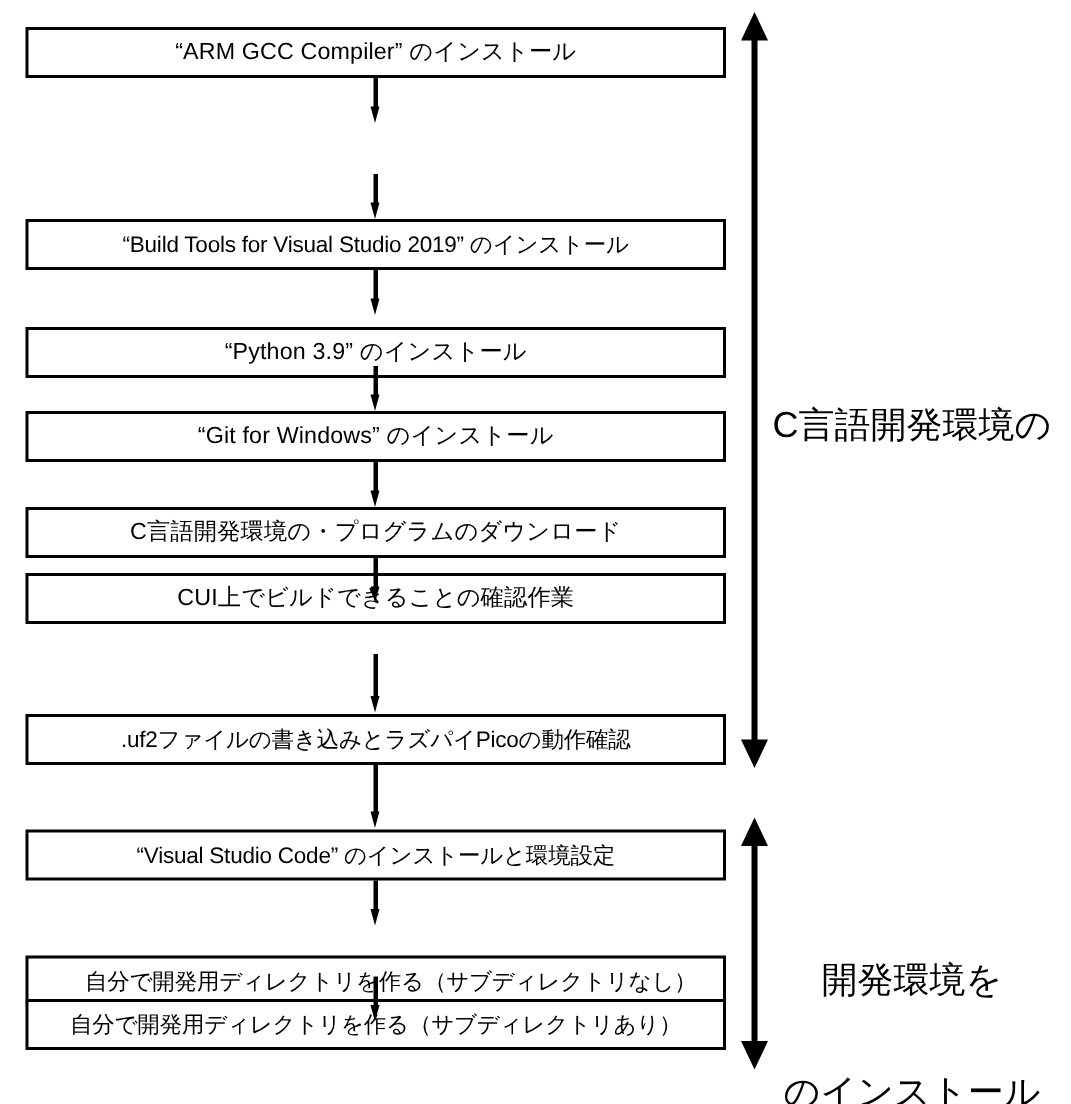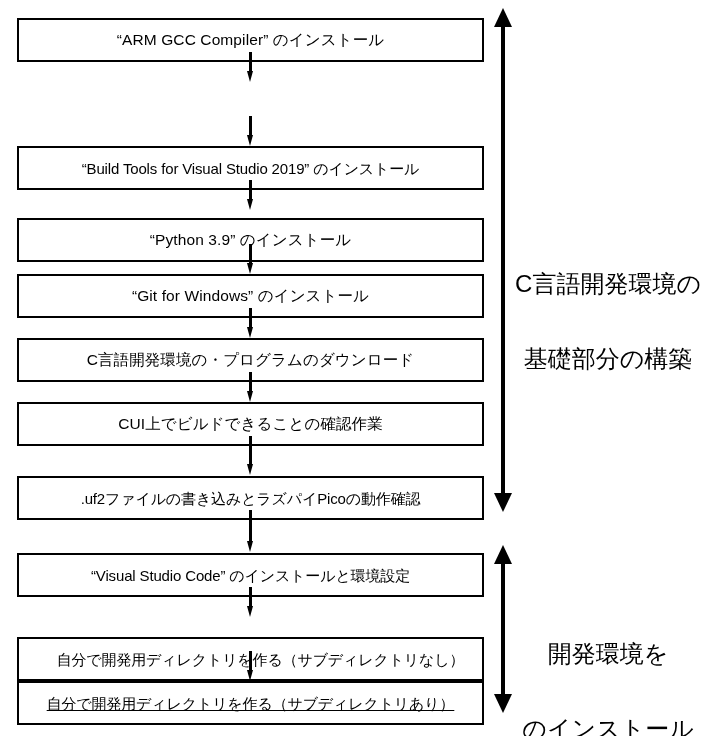--- a/index.html
+++ b/index.html
@@ -18,21 +18,21 @@
     height: 736px;
     background: #ffffff;
     overflow: hidden;
   }
 
   
   .box {
     position: absolute;
     left: 17px;
     width: 467px;
-    height: 44px;
+    height: 34px;
     box-sizing: border-box;
     border: 2px solid #000000;
     background: #ffffff;
     display: flex;
     align-items: center;
     justify-content: center;
   }
   .box-label {
     font-size: 15.5px;
     line-height: 1;
@@ -129,37 +129,37 @@
   </div>
 
   <div class="box" style="top:274px;">
     <span class="box-label">“Git for Windows” のインストール</span>
   </div>
 
   <div class="box" style="top:338px;">
     <span class="box-label">C言語開発環境の・プログラムのダウンロード</span>
   </div>
 
-  <div class="box" style="top:402px;">
+  <div class="box" style="top:382px;">
     <span class="box-label">CUI上でビルドできることの確認作業</span>
   </div>
 
   <div class="box tight" style="top:476px;">
     <span class="box-label">.uf2ファイルの書き込みとラズパイPicoの動作確認</span>
   </div>
 
   <div class="box tight" style="top:553px;">
     <span class="box-label">“Visual Studio Code” のインストールと環境設定</span>
   </div>
 
   <div class="box tight" style="top:637px;padding-left:20px;">
     <span class="box-label">自分で開発用ディレクトリを作る（サブディレクトリなし）</span>
   </div>
 
-  <div class="box tight" style="top:681px;text-decoration:underline;">
+  <div class="box tight" style="top:666px;">
     <span class="box-label">自分で開発用ディレクトリを作る（サブディレクトリあり）</span>
   </div>
 
   <div class="connector" style="top:52px;">
     <div class="shaft"></div>
       <div class="head"></div>
   </div>
   <div class="connector" style="top:116px;">
     <div class="shaft"></div>
       <div class="head"></div>
@@ -198,21 +198,20 @@
   </div>
 
   <div class="group-arrow" style="left:492px; top:8px; height:504px;">
     <div class="ghead-up"></div>
     <div class="gshaft"></div>
     <div class="ghead-down"></div>
   </div>
 
   <div class="group-caption" style="left:512px; top:228px; width:192px;">
     <div>C言語開発環境の</div>
-    <div>基礎部分の構築</div>
   </div>
 
   <div class="group-arrow" style="left:492px; top:545px; height:168px;">
     <div class="ghead-up"></div>
     <div class="gshaft"></div>
     <div class="ghead-down"></div>
   </div>
 
   <div class="group-caption" style="left:512px; top:598px; width:192px;">
     <div>開発環境を</div>

